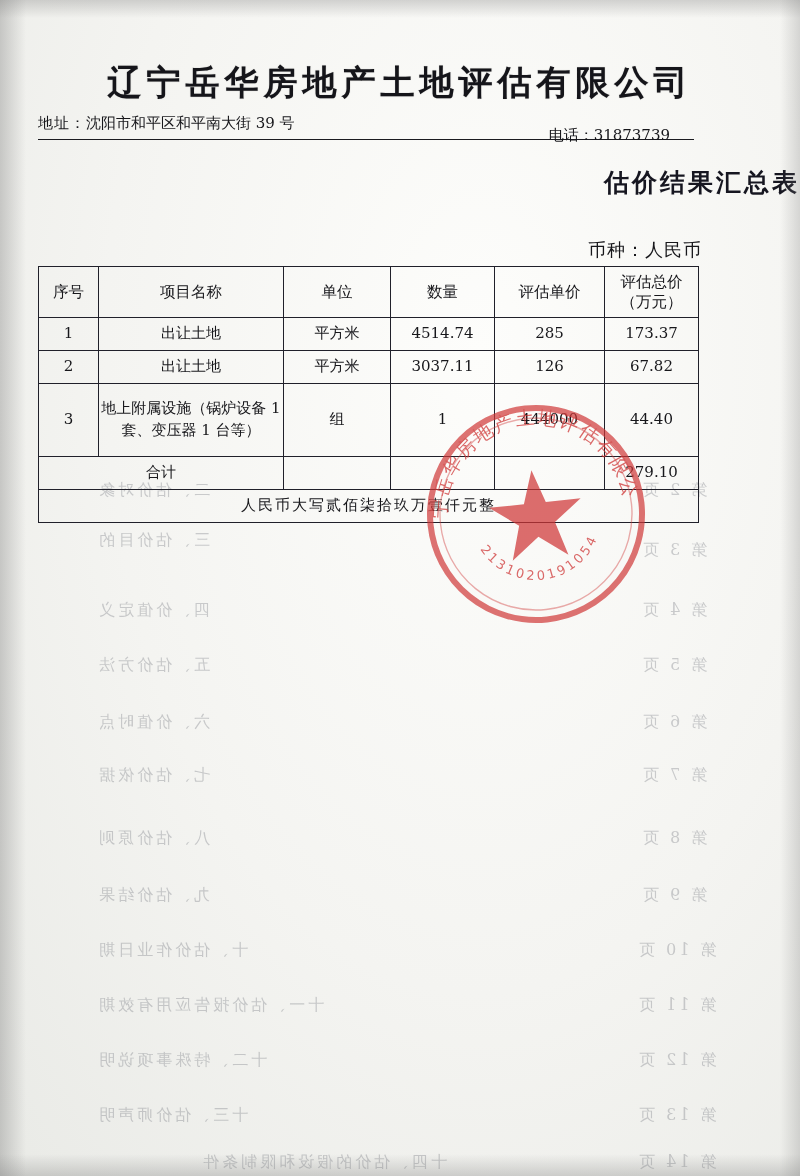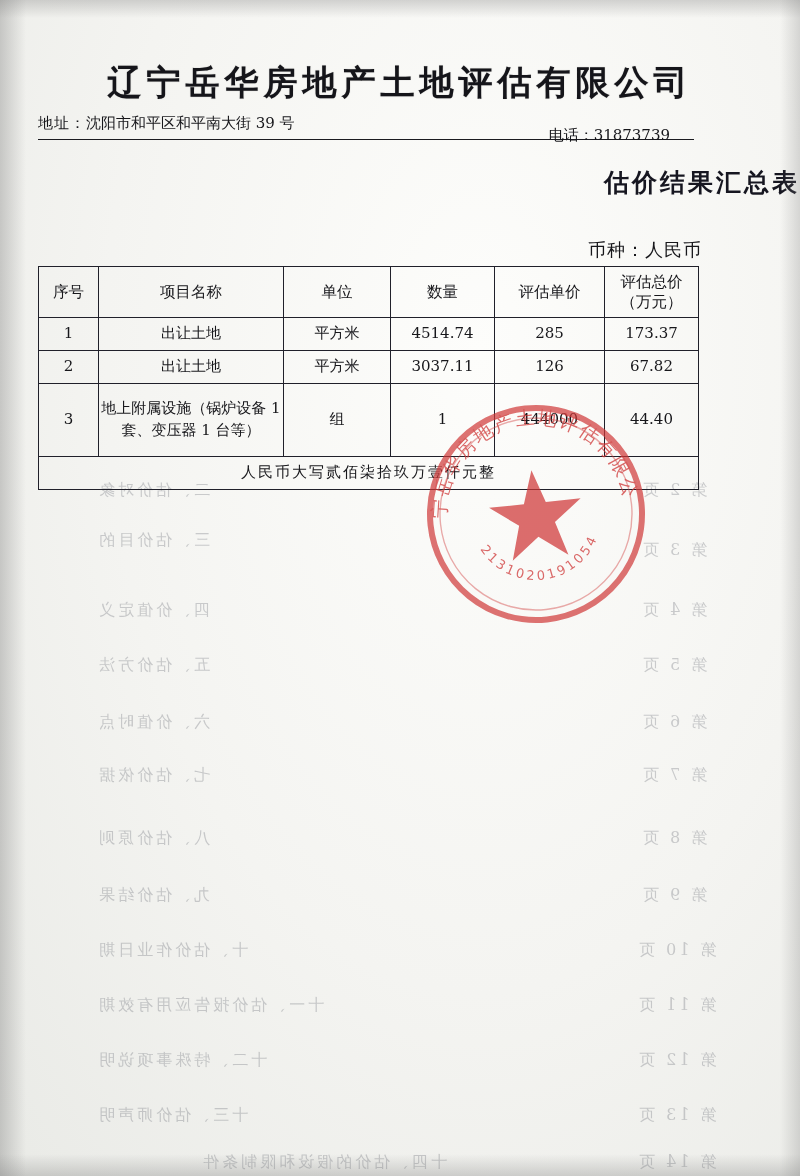--- a/index.html
+++ b/index.html
@@ -272,20 +272,27 @@
           <td>67.82</td>
         </tr>
         <tr>
           <td class="cell-multi">3</td>
           <td class="cell-multi">地上附属设施（锅炉设备 1 套、变压器 1 台等）</td>
           <td class="cell-multi">组</td>
           <td class="cell-multi">1</td>
           <td class="cell-multi">444000</td>
           <td class="cell-multi">44.40</td>
         </tr>
+        <tr class="total-row">
+          <td colspan="2">合计</td>
+          <td></td>
+          <td></td>
+          <td></td>
+          <td>279.10</td>
+        </tr>
         <tr class="words-row">
           <td colspan="6">人民币大写贰佰柒拾玖万壹仟元整</td>
         </tr>
       </tbody>
     </table>
   </div>
 
   <div class="seal">
     <svg viewBox="0 0 232 232" width="232" height="232" xmlns="http://www.w3.org/2000/svg">
       <defs>

